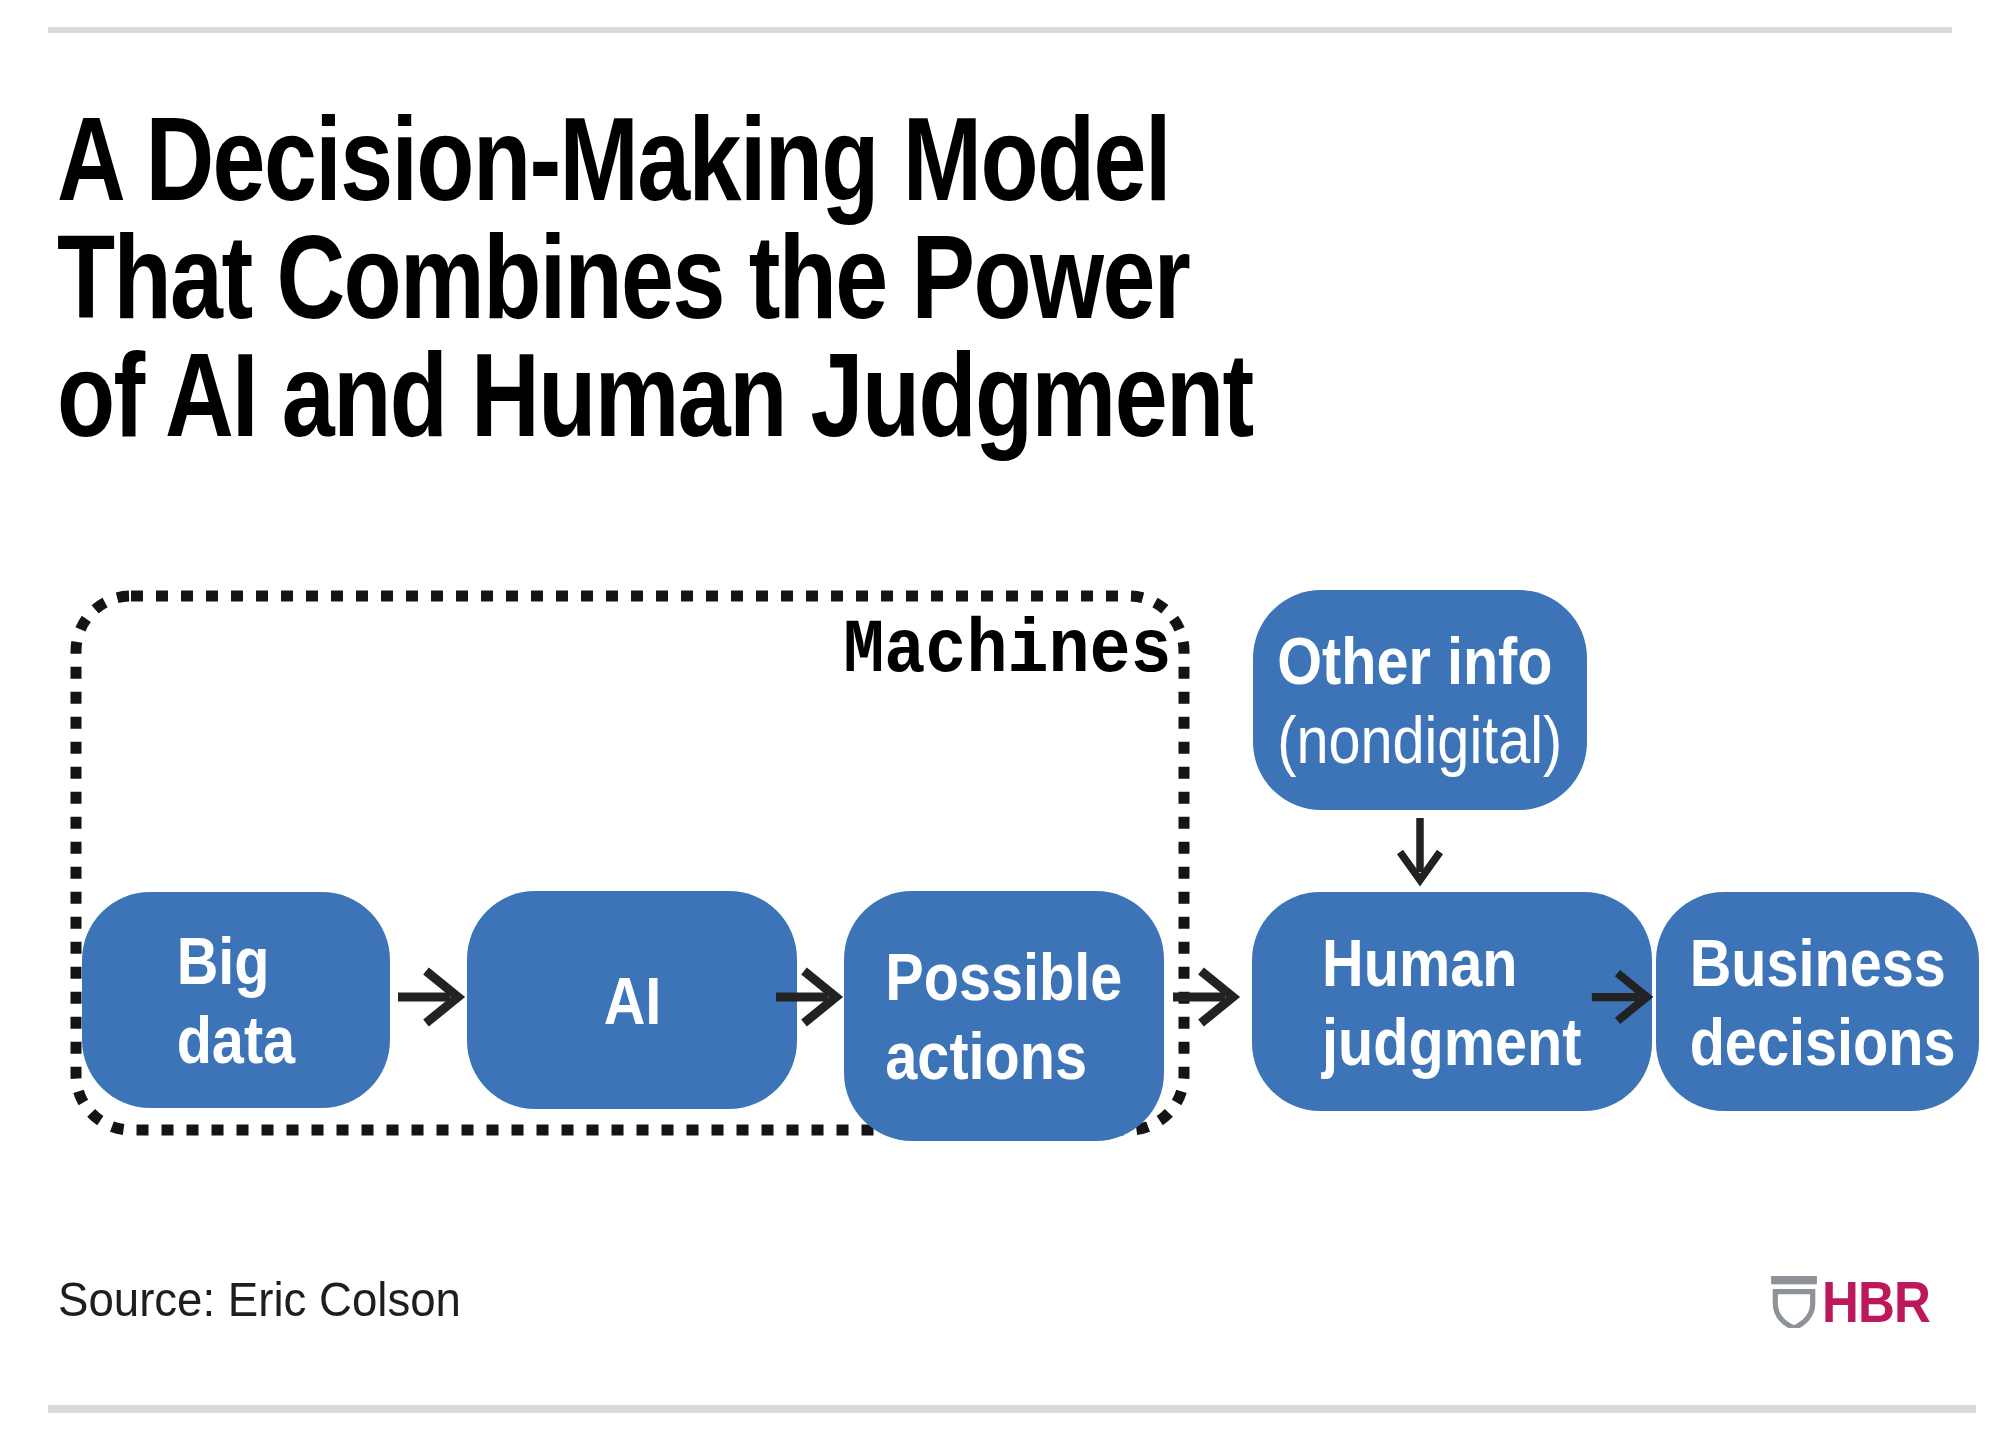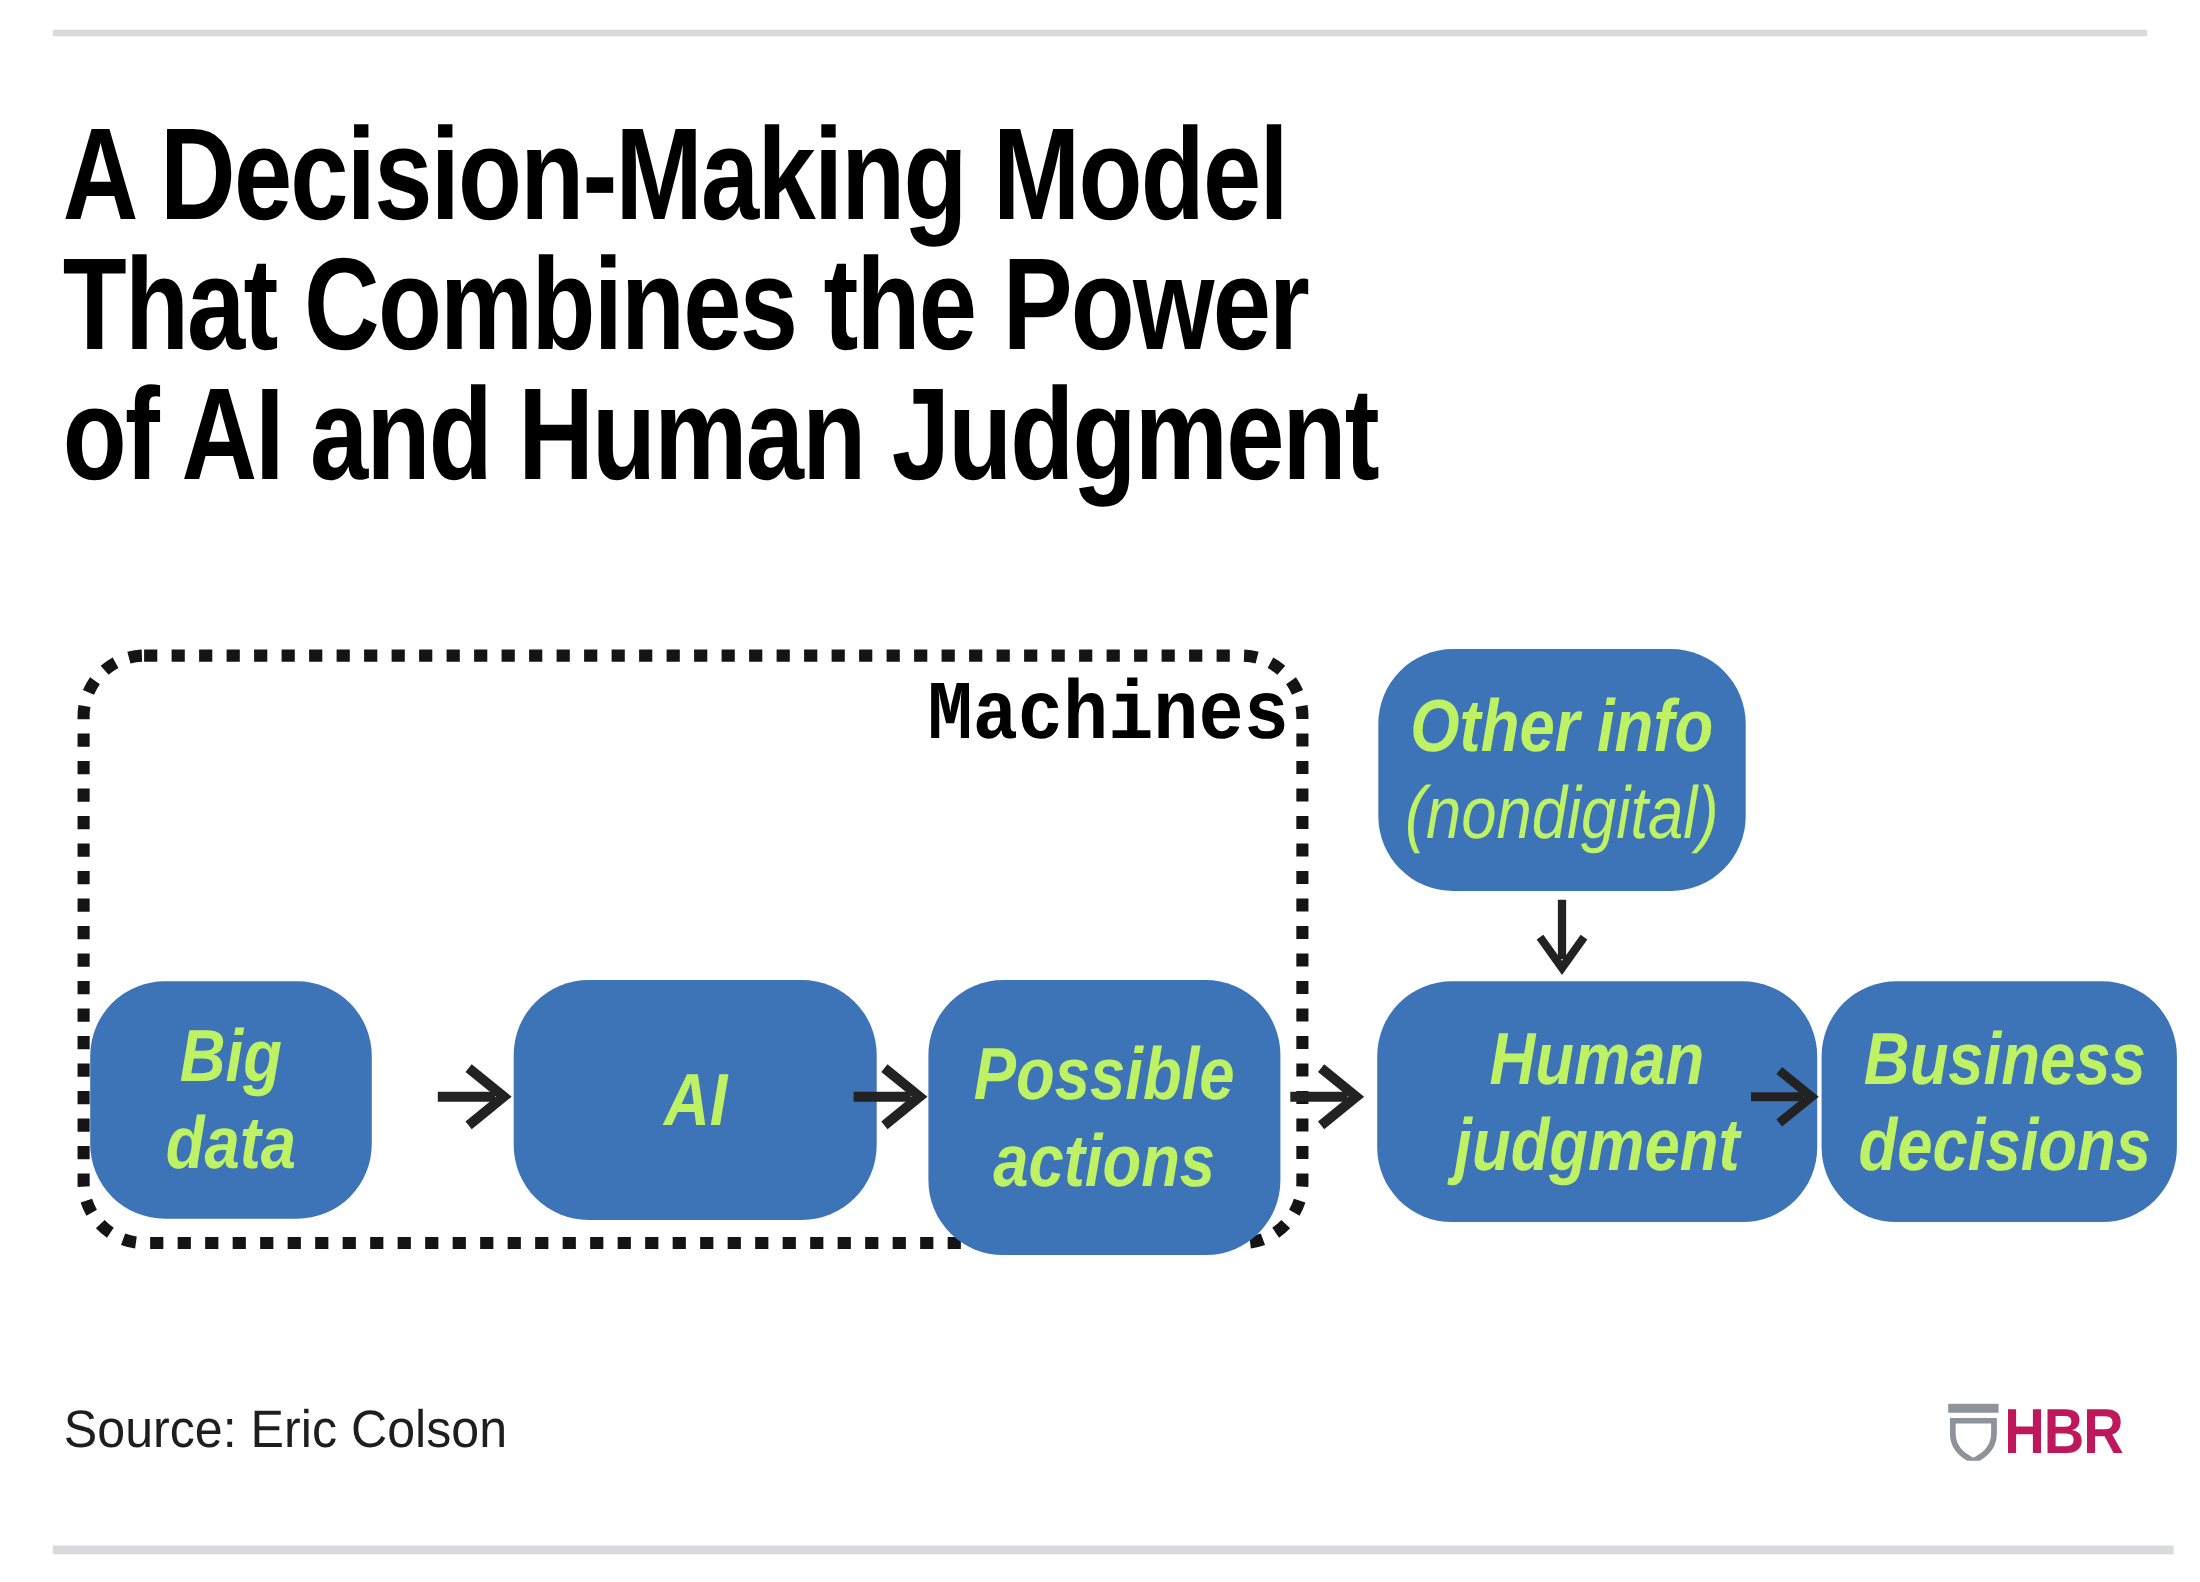--- a/index.html
+++ b/index.html
@@ -20,22 +20,22 @@
 
   .machines-border{position:absolute;left:70px;top:590px;}
   .machines-label{
     position:absolute;left:70px;top:608px;width:1120px;text-align:right;
     font-size:76px;font-weight:bold;color:#000000;line-height:87px;font-family:Liberation Mono, monospace;
   }
   .machines-label .squeeze{display:inline-block;transform:scaleX(0.90);transform-origin:center;}
 
   .node{
     position:absolute;background:#3d74b7;border-radius:68px;
-    display:flex;align-items:center;justify-content:center;text-align:center;
-    color:#bef264;font-weight:bold;font-size:67px;line-height:79px;font-style:italic;
+    display:flex;align-items:center;justify-content:center;text-align:left;
+    color:#ffffff;font-weight:bold;font-size:67px;line-height:79px;
   }
   .node .label{transform:scaleX(0.86);transform-origin:center;}
   .node .l{display:block;}
   .node .light{font-weight:400;}
 
   .arrow{position:absolute;}
 
   .source-text{
     position:absolute;left:58px;top:1272px;
     font-size:48px;line-height:56px;color:#1e1e1e;letter-spacing:0;
@@ -65,21 +65,21 @@
   </h1>
 
   <svg class="machines-border" width="1120" height="546" viewBox="0 0 1120 546">
     <rect x="6" y="6" width="1108" height="534" rx="55" ry="55" fill="none" stroke="#141414" stroke-width="11" stroke-dasharray="12 13"></rect>
   </svg>
 
   <div class="machines-label">
     <span class="squeeze">Machines</span>
   </div>
 
-  <div class="node" style="left:82px;top:892px;width:256px;height:216px;">
+  <div class="node" style="left:82px;top:892px;width:308px;height:216px;">
     <div class="label">
       <span class="l">Big</span>
       <span class="l">data</span>
     </div>
   </div>
 
   <div class="node" style="left:467px;top:891px;width:330px;height:218px;">
     <div class="label">
       <span class="l">AI</span>
     </div>

